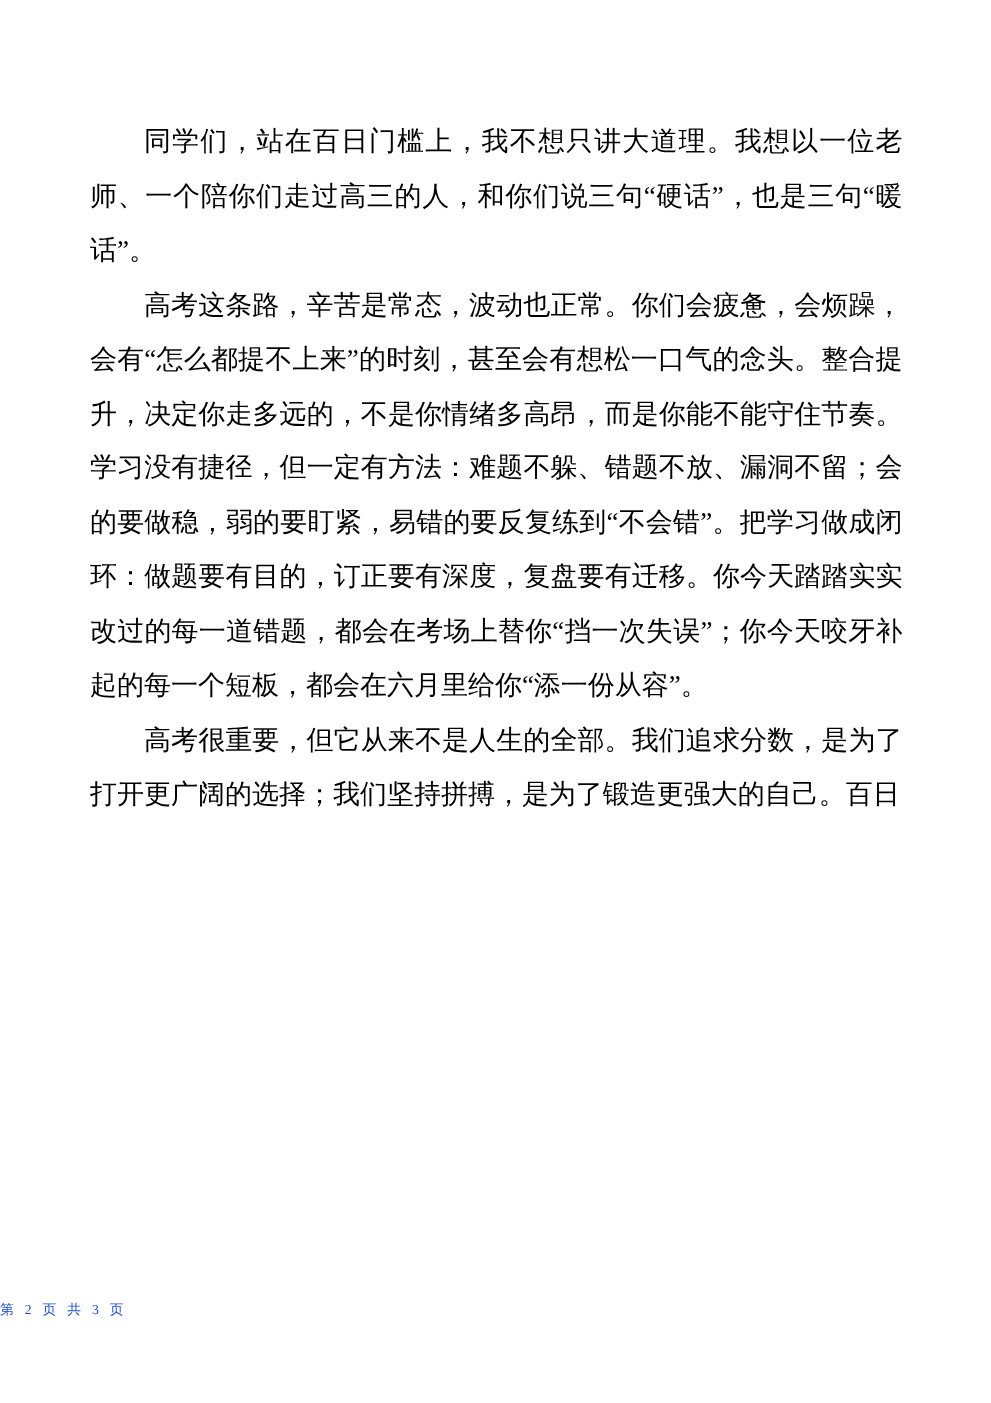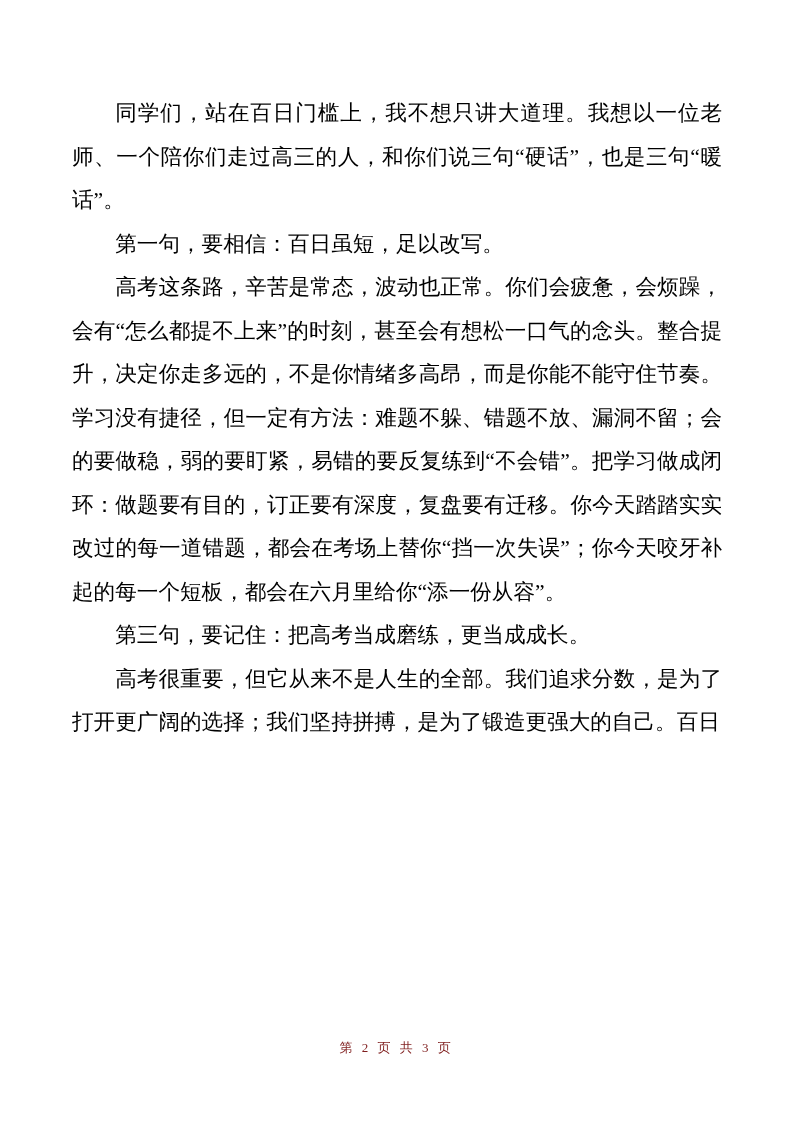--- a/index.html
+++ b/index.html
@@ -39,34 +39,32 @@
     text-justify: inter-character;
     text-indent: 2em;
     font-weight: 400;
     word-break: break-all;
   }
   .footer {
     position: absolute;
     top: 1038px;
     left: 0;
     width: 100%;
-    text-align: center;
-    font-size: 13px;
+    text-align: left;
+    font-size: 11px;
     line-height: 20px;
-    color: #7f1d1d;
+    color: #1d4ed8;
     letter-spacing: 3px;
   }
 </style>
 </head>
 <body>
 
 <div class="page">
   <div class="doc-body">
     <p class="para">同学们，站在百日门槛上，我不想只讲大道理。我想以一位老师、一个陪你们走过高三的人，和你们说三句“硬话”，也是三句“暖话”。</p>
-    <p class="para">第一句，要相信：百日虽短，足以改写。</p>
     <p class="para">高考这条路，辛苦是常态，波动也正常。你们会疲惫，会烦躁，会有“怎么都提不上来”的时刻，甚至会有想松一口气的念头。整合提升，决定你走多远的，不是你情绪多高昂，而是你能不能守住节奏。学习没有捷径，但一定有方法：难题不躲、错题不放、漏洞不留；会的要做稳，弱的要盯紧，易错的要反复练到“不会错”。把学习做成闭环：做题要有目的，订正要有深度，复盘要有迁移。你今天踏踏实实改过的每一道错题，都会在考场上替你“挡一次失误”；你今天咬牙补起的每一个短板，都会在六月里给你“添一份从容”。</p>
-    <p class="para">第三句，要记住：把高考当成磨练，更当成成长。</p>
     <p class="para">高考很重要，但它从来不是人生的全部。我们追求分数，是为了打开更广阔的选择；我们坚持拼搏，是为了锻造更强大的自己。百日</p>
   </div>
   <div class="footer">
     <span>第 2 页 共 3 页</span>
   </div>
 </div>
 
 </body></html>

